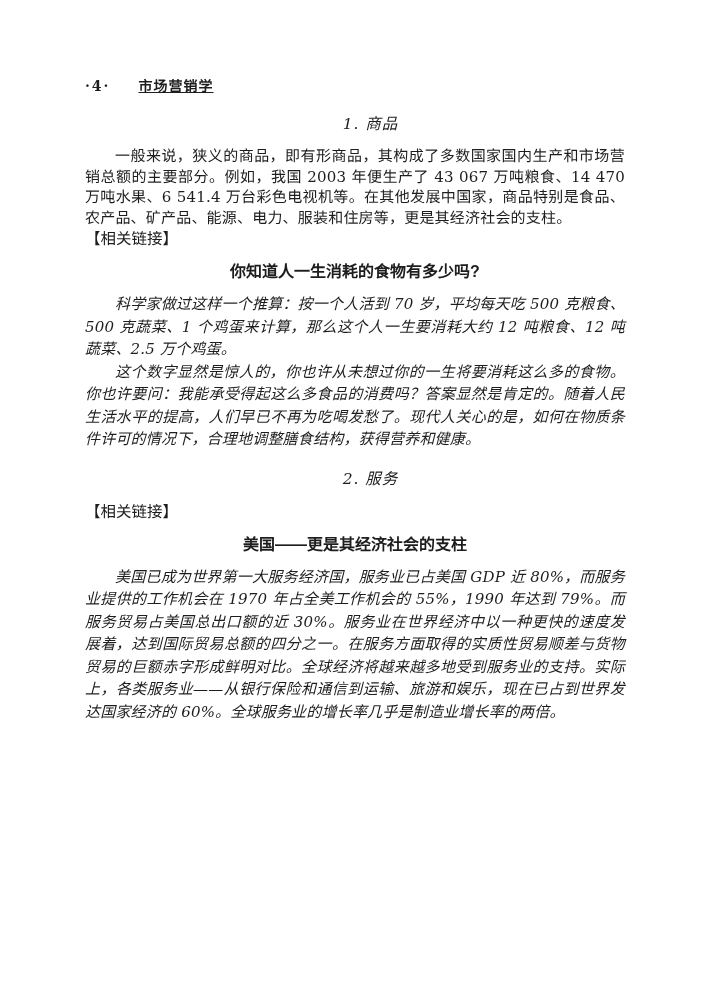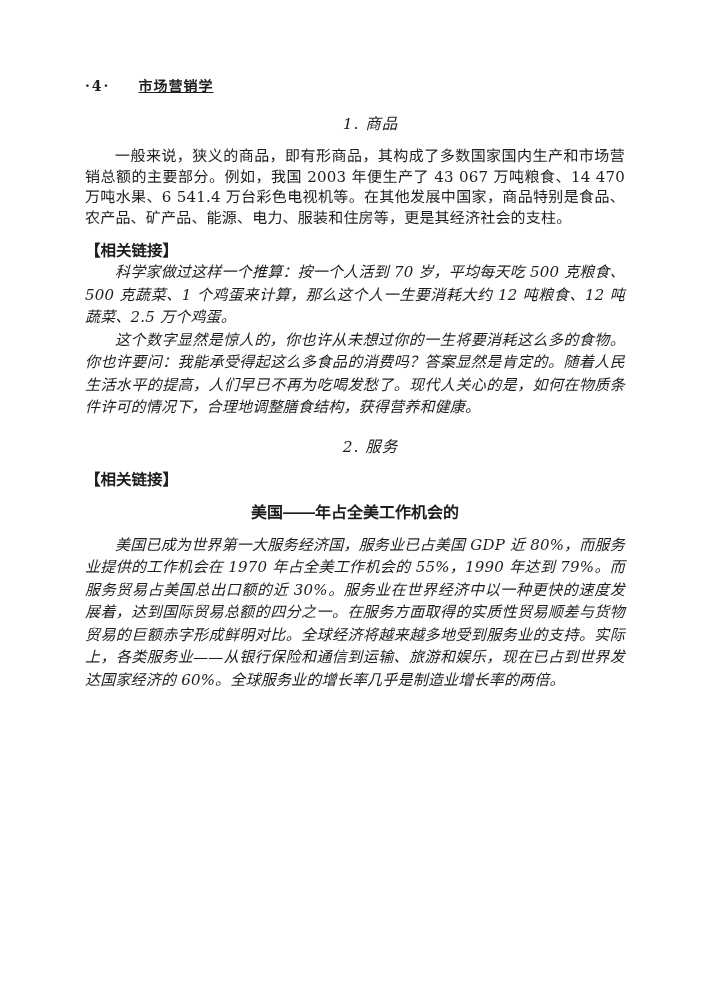--- a/index.html
+++ b/index.html
@@ -51,24 +51,24 @@
   }
   .body-para {
     margin: 0;
     text-align: justify;
     text-indent: 2em;
     line-height: 20.5px;
     letter-spacing: 0.2px;
   }
   .link-label {
     font-family: "Liberation Sans", "DejaVu Sans", sans-serif;
-    font-weight: 700;
+    font-weight: 400;
     font-size: 15.5px;
     line-height: 21px;
-    margin: 12px 0 0;
+    margin: 0 0 0;
   }
   .box-title {
     font-family: "Liberation Sans", "DejaVu Sans", sans-serif;
     font-weight: 700;
     font-size: 16px;
     line-height: 22px;
     text-align: center;
     margin: 12px 0 10px;
   }
   .box-para {
@@ -87,22 +87,23 @@
 
   <div class="running-header">
     <span class="pagenum">·4·</span>
     <span class="booktitle">市场营销学</span>
   </div>
 
   <h3 class="sec-heading">1. 商品</h3>
   <p class="body-para">一般来说，狭义的商品，即有形商品，其构成了多数国家国内生产和市场营销总额的主要部分。例如，我国 2003 年便生产了 43 067 万吨粮食、14 470 万吨水果、6 541.4 万台彩色电视机等。在其他发展中国家，商品特别是食品、农产品、矿产品、能源、电力、服装和住房等，更是其经济社会的支柱。</p>
 
   <div class="link-label">【相关链接】</div>
+  <h4 class="box-title">你知道人一生消耗的食物有多少吗?</h4>
   <p class="box-para">科学家做过这样一个推算：按一个人活到 70 岁，平均每天吃 500 克粮食、500 克蔬菜、1 个鸡蛋来计算，那么这个人一生要消耗大约 12 吨粮食、12 吨蔬菜、2.5 万个鸡蛋。</p>
   <p class="box-para">这个数字显然是惊人的，你也许从未想过你的一生将要消耗这么多的食物。你也许要问：我能承受得起这么多食品的消费吗？答案显然是肯定的。随着人民生活水平的提高，人们早已不再为吃喝发愁了。现代人关心的是，如何在物质条件许可的情况下，合理地调整膳食结构，获得营养和健康。</p>
 
   <h3 class="sec-heading">2. 服务</h3>
 
   <div class="link-label">【相关链接】</div>
-  <h4 class="box-title">美国——年占全美工作机会的</h4>
+  <h4 class="box-title">美国——更是其经济社会的支柱</h4>
   <p class="box-para">美国已成为世界第一大服务经济国，服务业已占美国 GDP 近 80%，而服务业提供的工作机会在 1970 年占全美工作机会的 55%，1990 年达到 79%。而服务贸易占美国总出口额的近 30%。服务业在世界经济中以一种更快的速度发展着，达到国际贸易总额的四分之一。在服务方面取得的实质性贸易顺差与货物贸易的巨额赤字形成鲜明对比。全球经济将越来越多地受到服务业的支持。实际上，各类服务业——从银行保险和通信到运输、旅游和娱乐，现在已占到世界发达国家经济的 60%。全球服务业的增长率几乎是制造业增长率的两倍。</p>
 
 </div>
 
 </body></html>

